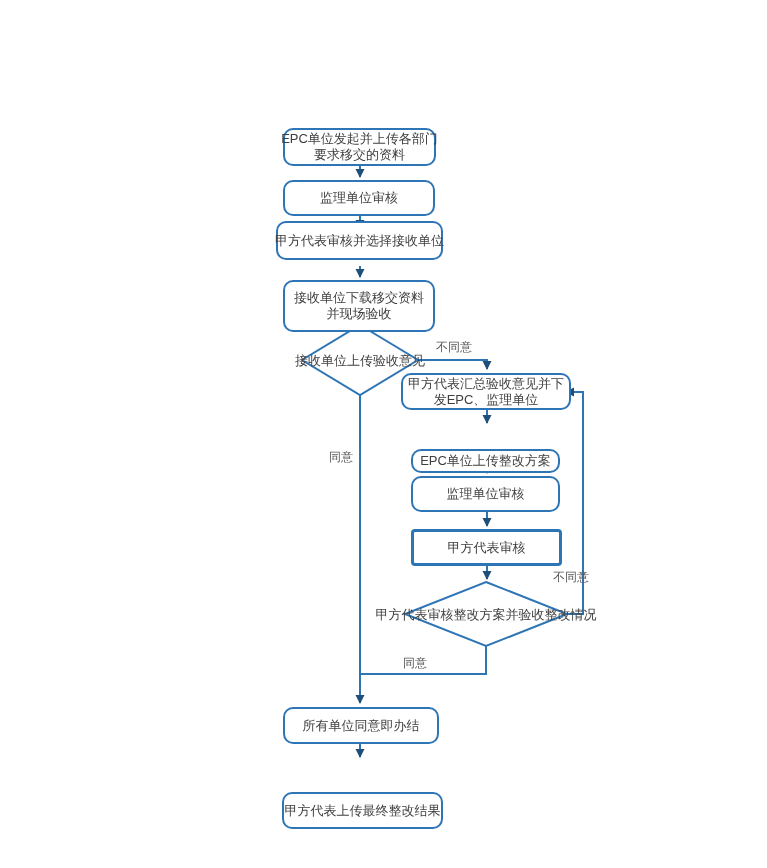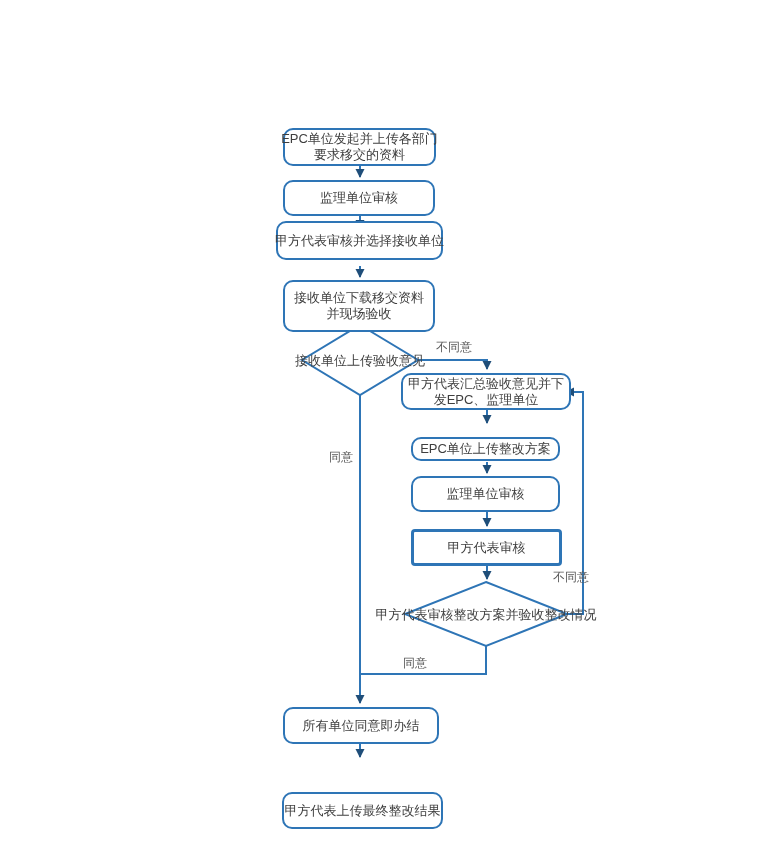--- a/index.html
+++ b/index.html
@@ -105,21 +105,21 @@
     <span>接收单位</span>
     <span>上传验收</span>
     <span>意见</span>
   </div>
 
   <div class="box" style="left:401px;top:344px;width:170px;height:37px">
     <span>甲方代表汇总验收意见并下</span>
     <span>发EPC、监理单位</span>
   </div>
 
-  <div class="box" style="left:411px;top:408px;width:149px;height:24px">
+  <div class="box" style="left:411px;top:420px;width:149px;height:24px">
     <span>EPC单位上传整改方案</span>
   </div>
 
   <div class="box" style="left:411px;top:447px;width:149px;height:36px">
     <span>监理单位审核</span>
   </div>
 
   <div class="box thick" style="left:411px;top:500px;width:151px;height:37px">
     <span>甲方代表审核</span>
   </div>

